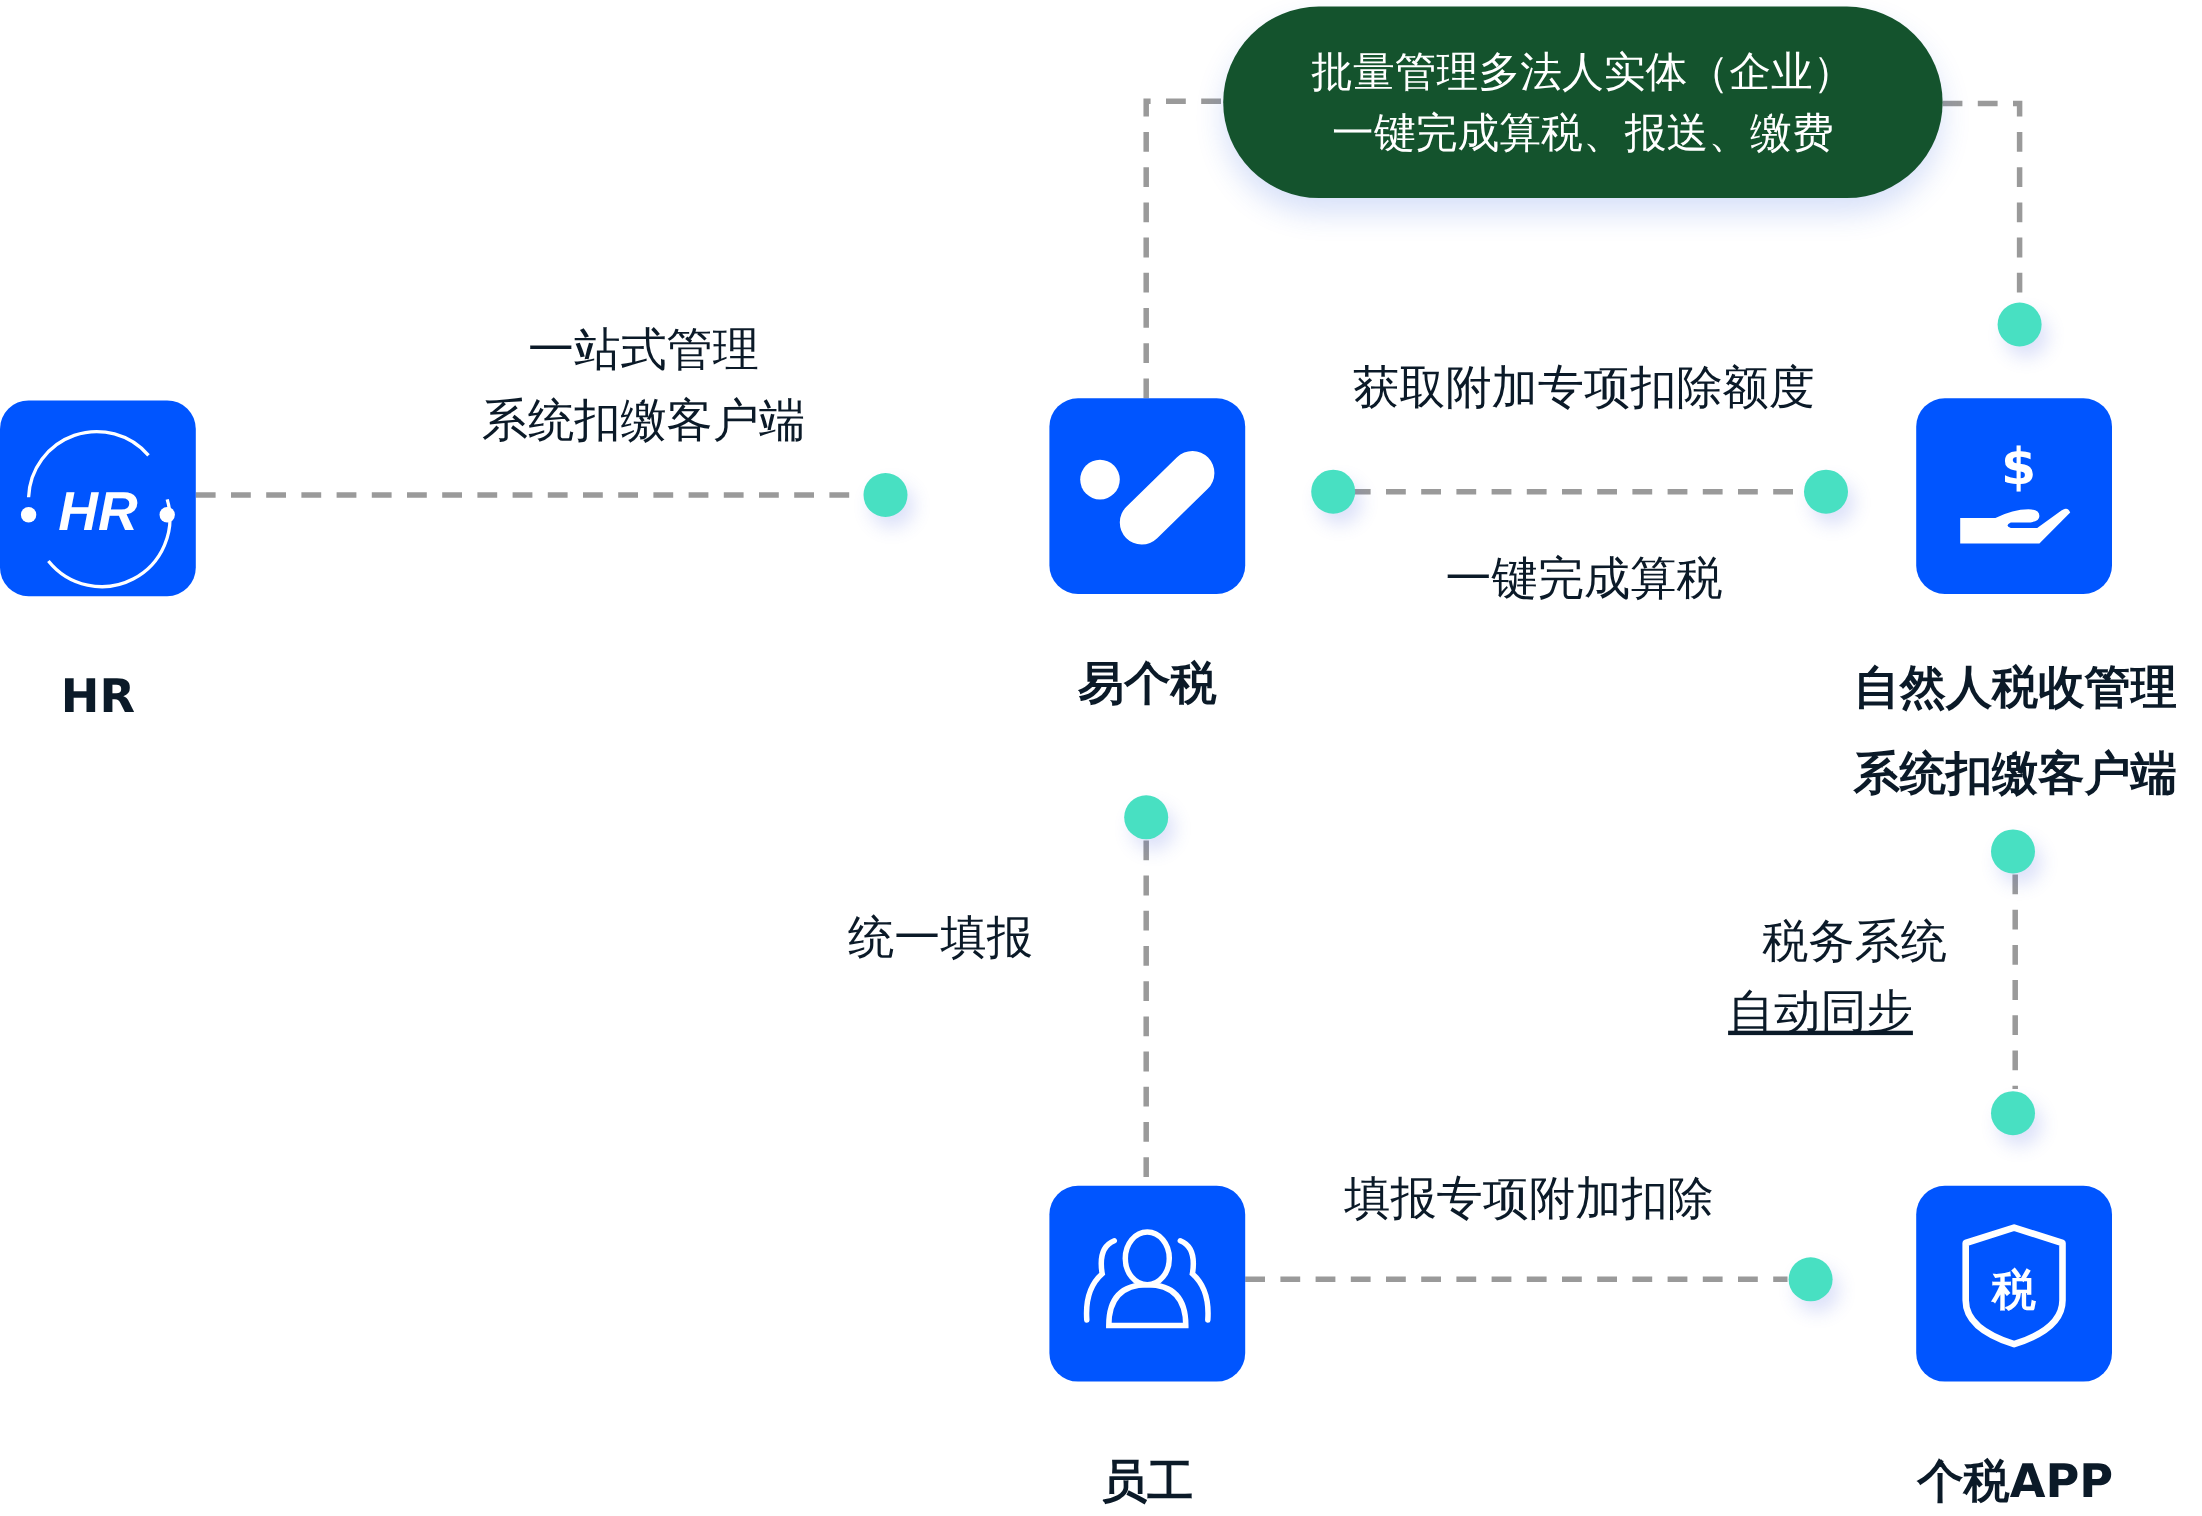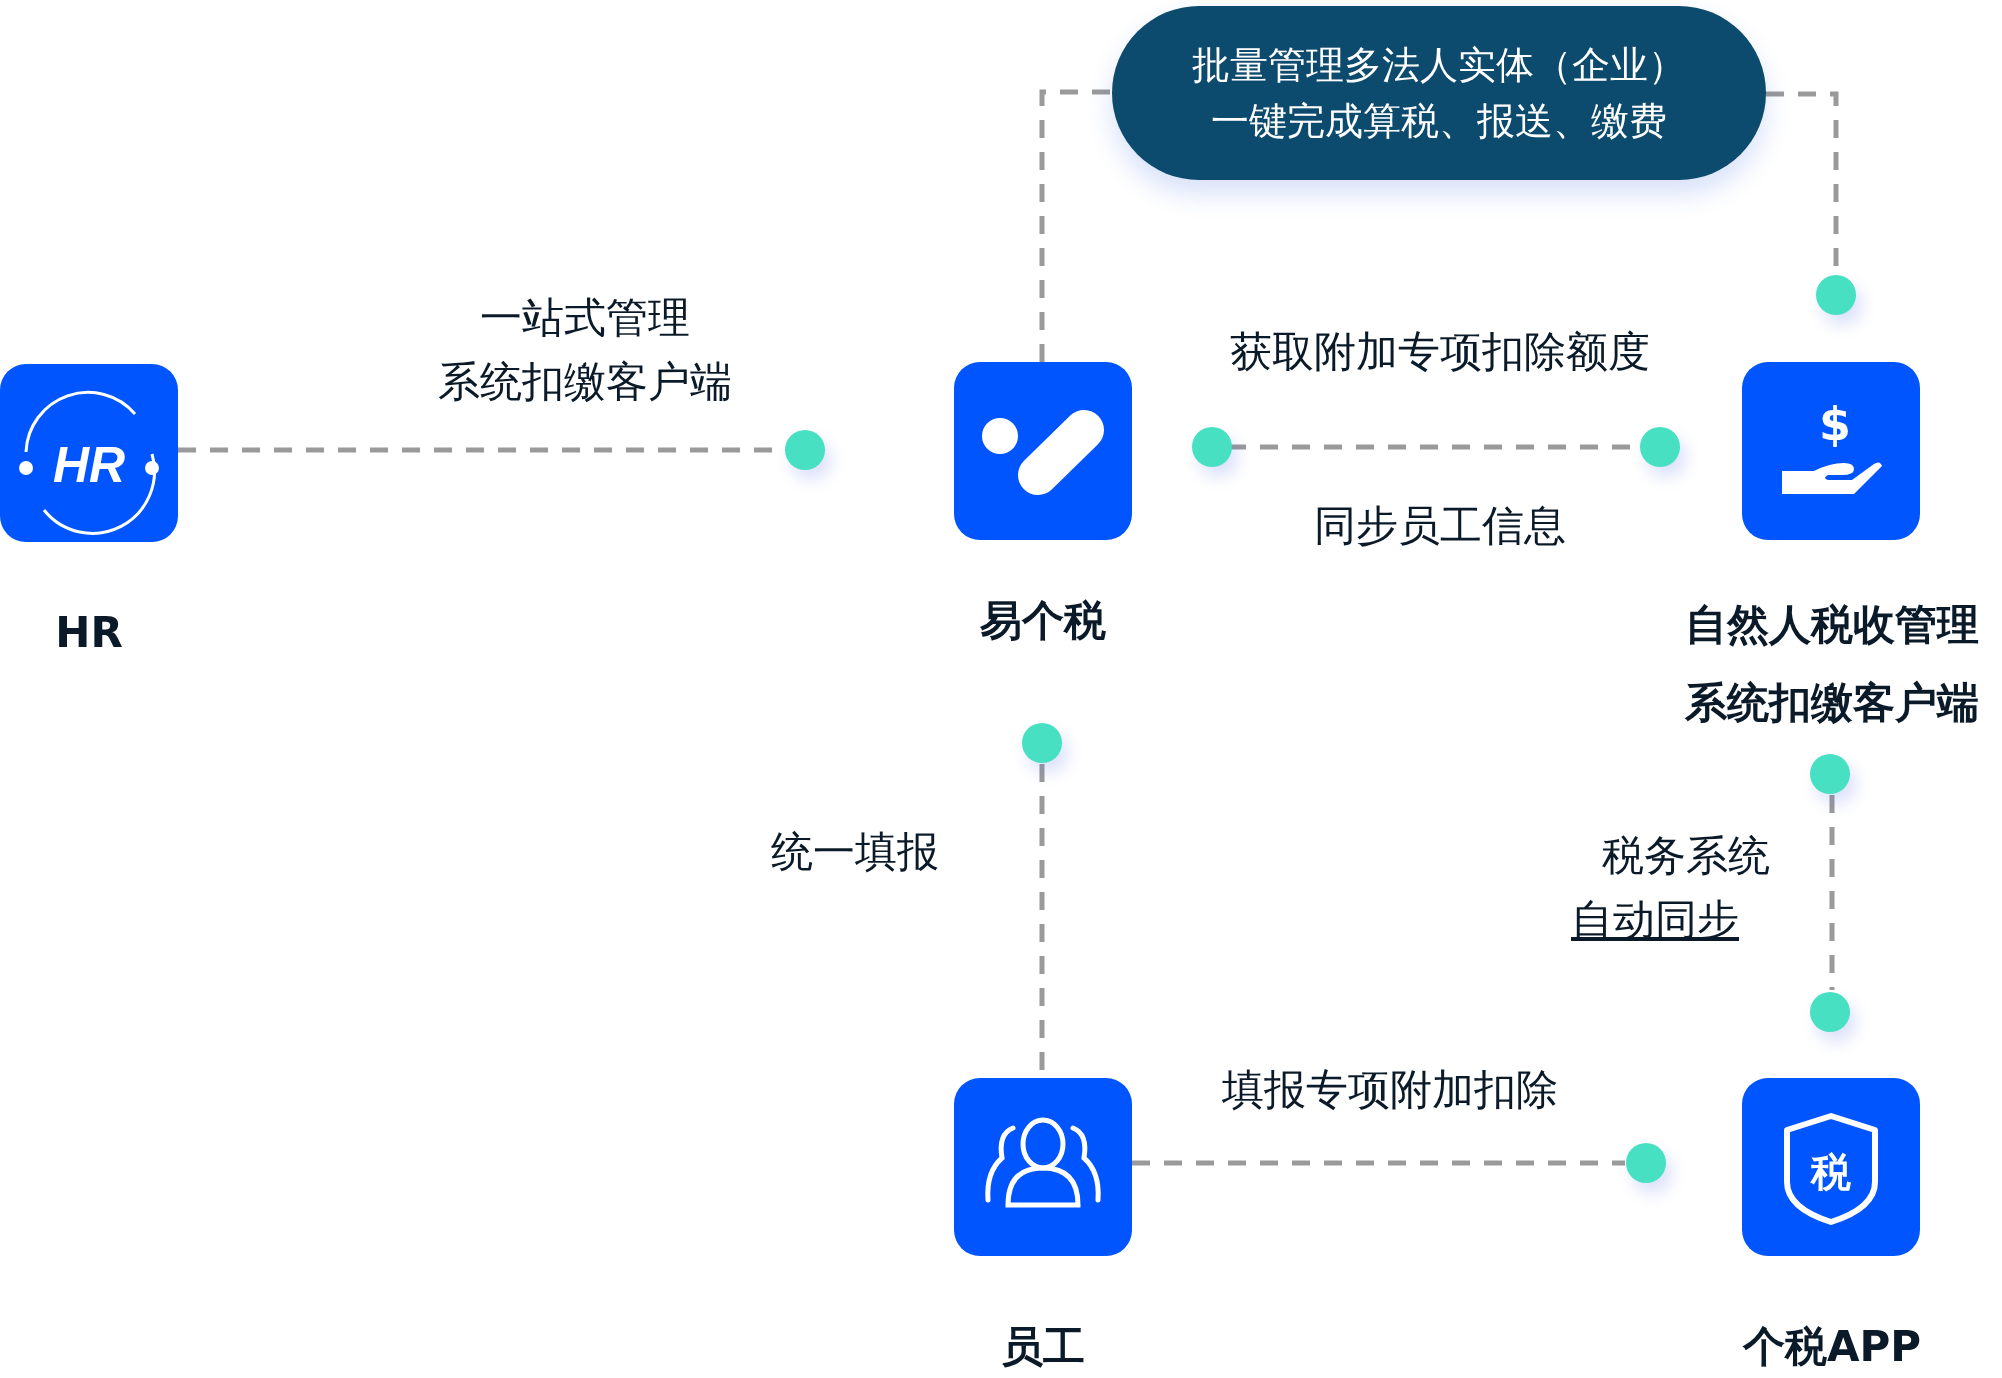--- a/index.html
+++ b/index.html
@@ -6,21 +6,21 @@
   body { width:2002px; height:1378px; position:relative; overflow:hidden;
          font-family:"DejaVu Sans","Liberation Sans",sans-serif; color:#0b1a28; }
   svg.lines { position:absolute; left:0; top:0; }
   .box { position:absolute; width:178px; height:178px; background:#0055ff; border-radius:26px; }
   .box svg { position:absolute; left:0; top:0; width:178px; height:178px; }
   .node-label { position:absolute; font-weight:bold; font-size:42px; text-align:center; white-space:nowrap; line-height:1; }
   .edge-label { position:absolute; font-size:42px; line-height:64px; text-align:center; white-space:nowrap; }
   .dot { position:absolute; width:40px; height:40px; margin:-20px 0 0 -20px; border-radius:50%;
          background:#48e0c2; box-shadow:6px 10px 16px rgba(60,90,220,0.18); }
   .pill { position:absolute; left:1112px; top:6px; width:654px; height:174px; border-radius:87px;
-          background:#0c4a6e; box-shadow:0 14px 26px rgba(40,90,220,0.18);
+          background:#14532d; box-shadow:0 14px 26px rgba(40,90,220,0.18);
           color:#fff; font-size:38px; line-height:56px; text-align:center; display:flex; flex-direction:column; justify-content:center; }
 </style>
 </head>
 <body>
 
 <svg class="lines" width="2002" height="1378">
   <g stroke="#9a9a9a" stroke-width="5" fill="none" stroke-dasharray="18 14">
     <line x1="178" y1="450" x2="790" y2="450"></line>
     <line x1="1228" y1="447" x2="1645" y2="447"></line>
     <polyline points="1042,362 1042,92 1112,92"></polyline>
@@ -80,21 +80,21 @@
   <svg viewBox="0 0 178 178">
     <path d="M89,38 L133,52 L133,104 Q133,130 89,144 Q45,130 45,104 L45,52 Z" stroke="#fff" stroke-width="6" fill="none" stroke-linejoin="round"></path>
     <text x="89" y="108" text-anchor="middle" font-family="DejaVu Sans, sans-serif" font-weight="bold" font-size="40" fill="#fff">税</text>
   </svg>
 </div>
 <div class="node-label" style="left:1662px;width:340px;top:1326px;">个税APP</div>
 
 <div class="edge-label" style="left:400px;width:370px;top:286px;">一站式管理</div>
 <div class="edge-label" style="left:400px;width:370px;top:350px;">系统扣缴客户端</div>
 <div class="edge-label" style="left:1180px;width:520px;top:320px;">获取附加专项扣除额度</div>
-<div class="edge-label" style="left:1180px;width:520px;top:494px;">同步员工信息</div>
+<div class="edge-label" style="left:1180px;width:520px;top:494px;">一键完成算税</div>
 <div class="edge-label" style="left:740px;width:230px;top:820px;">统一填报</div>
 <div class="edge-label" style="left:1540px;width:230px;top:824px;text-align:right;">税务系统</div>
 <div class="edge-label" style="left:1540px;width:230px;top:888px;text-decoration:underline;">自动同步</div>
 <div class="edge-label" style="left:1180px;width:420px;top:1058px;">填报专项附加扣除</div>
 
 <div class="dot" style="left:805px;top:450px;"></div>
 <div class="dot" style="left:1212px;top:447px;"></div>
 <div class="dot" style="left:1660px;top:447px;"></div>
 <div class="dot" style="left:1836px;top:295px;"></div>
 <div class="dot" style="left:1042px;top:743px;"></div>

